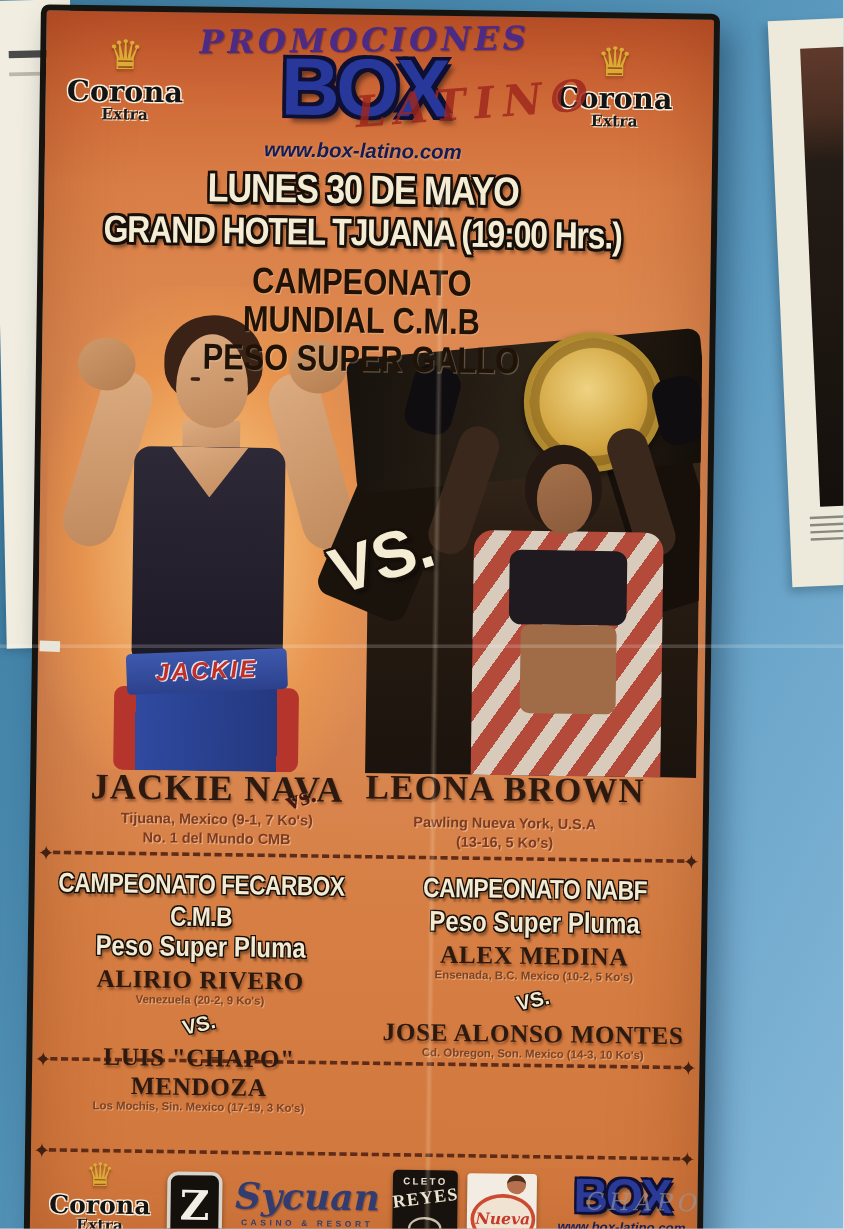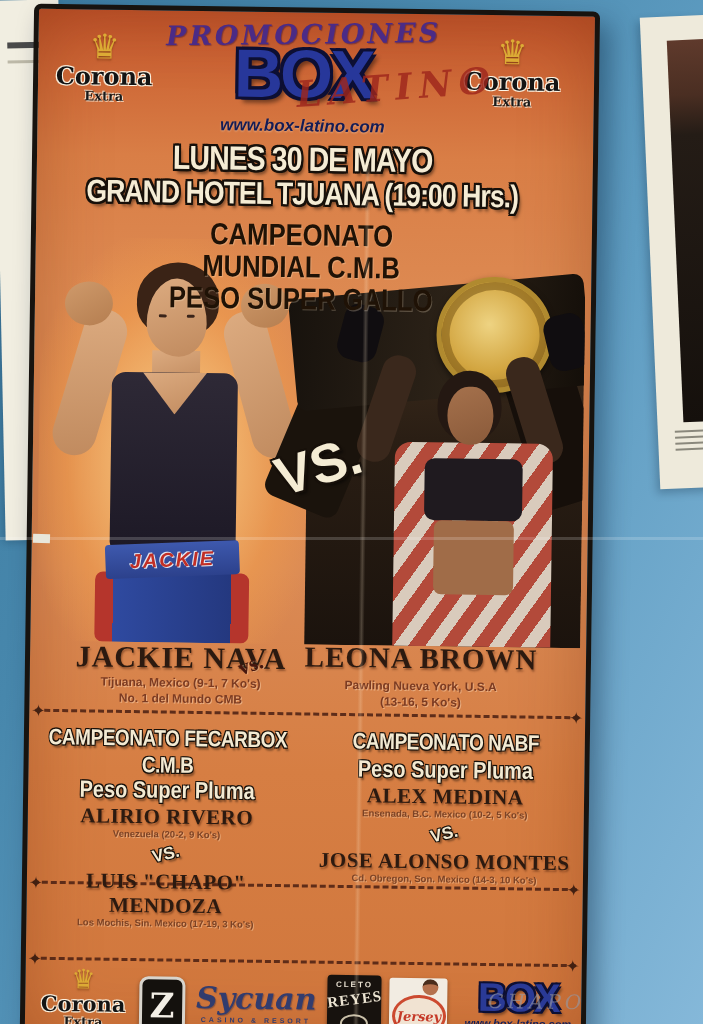--- a/index.html
+++ b/index.html
@@ -297,21 +297,21 @@
         <div class="sub">CASINO &amp; RESORT</div>
       </div>
       <div class="reyes">
         <span class="top">CLETO</span>
         <span class="main">REYES</span>
         <span class="emblem"></span>
       </div>
       <div class="jersey">
         <div class="head"></div>
         <div class="oval">
-          <span>Jersey</span>
+          <span>Nueva</span>
         </div>
       </div>
       <div class="sp-box">
         <div class="box-sm">BOX</div>
         <div class="tino">CHAPO</div>
         <div class="site">www.box-latino.com</div>
       </div>
     </div>
   </div>
 

